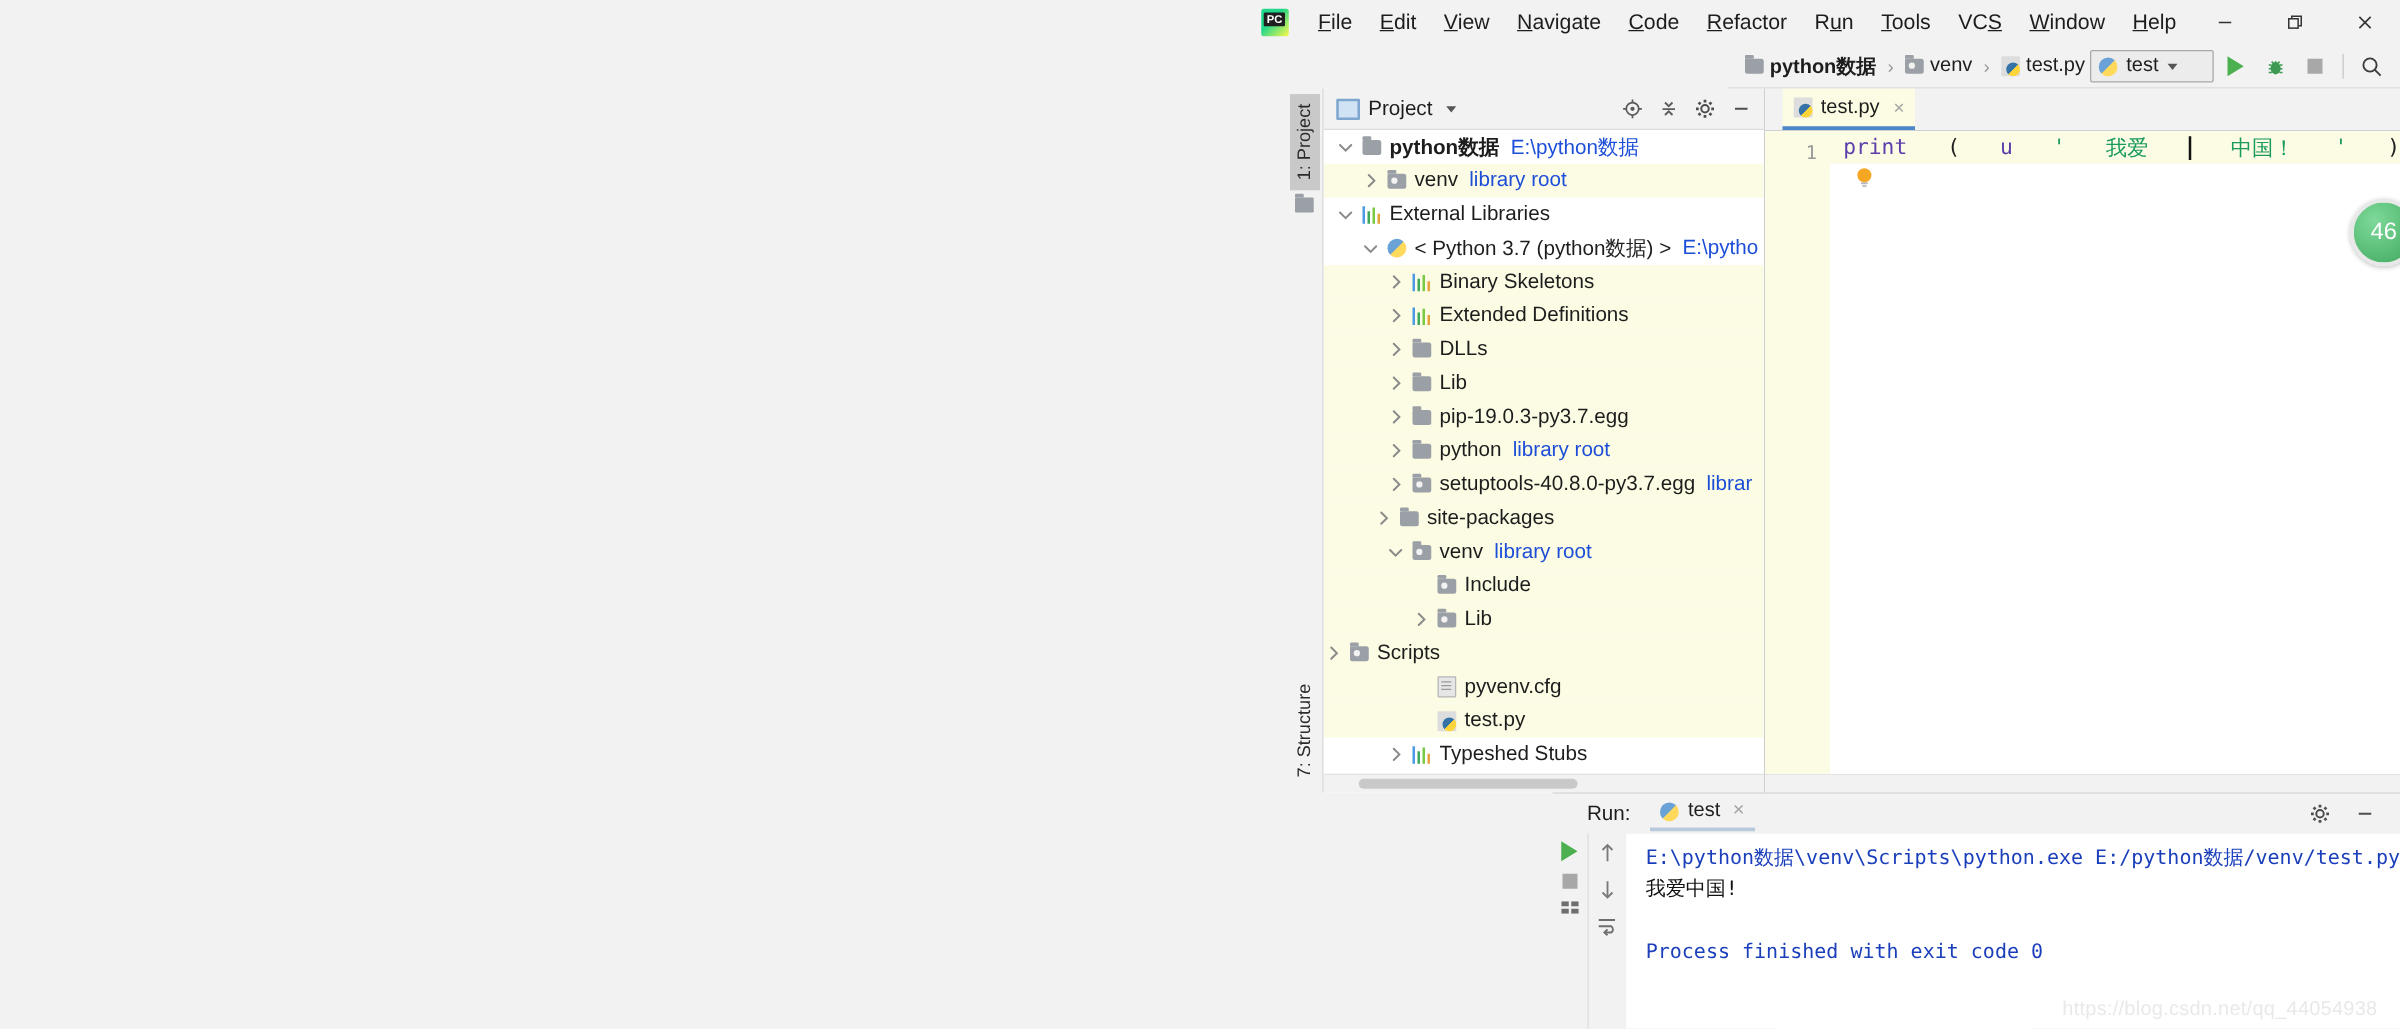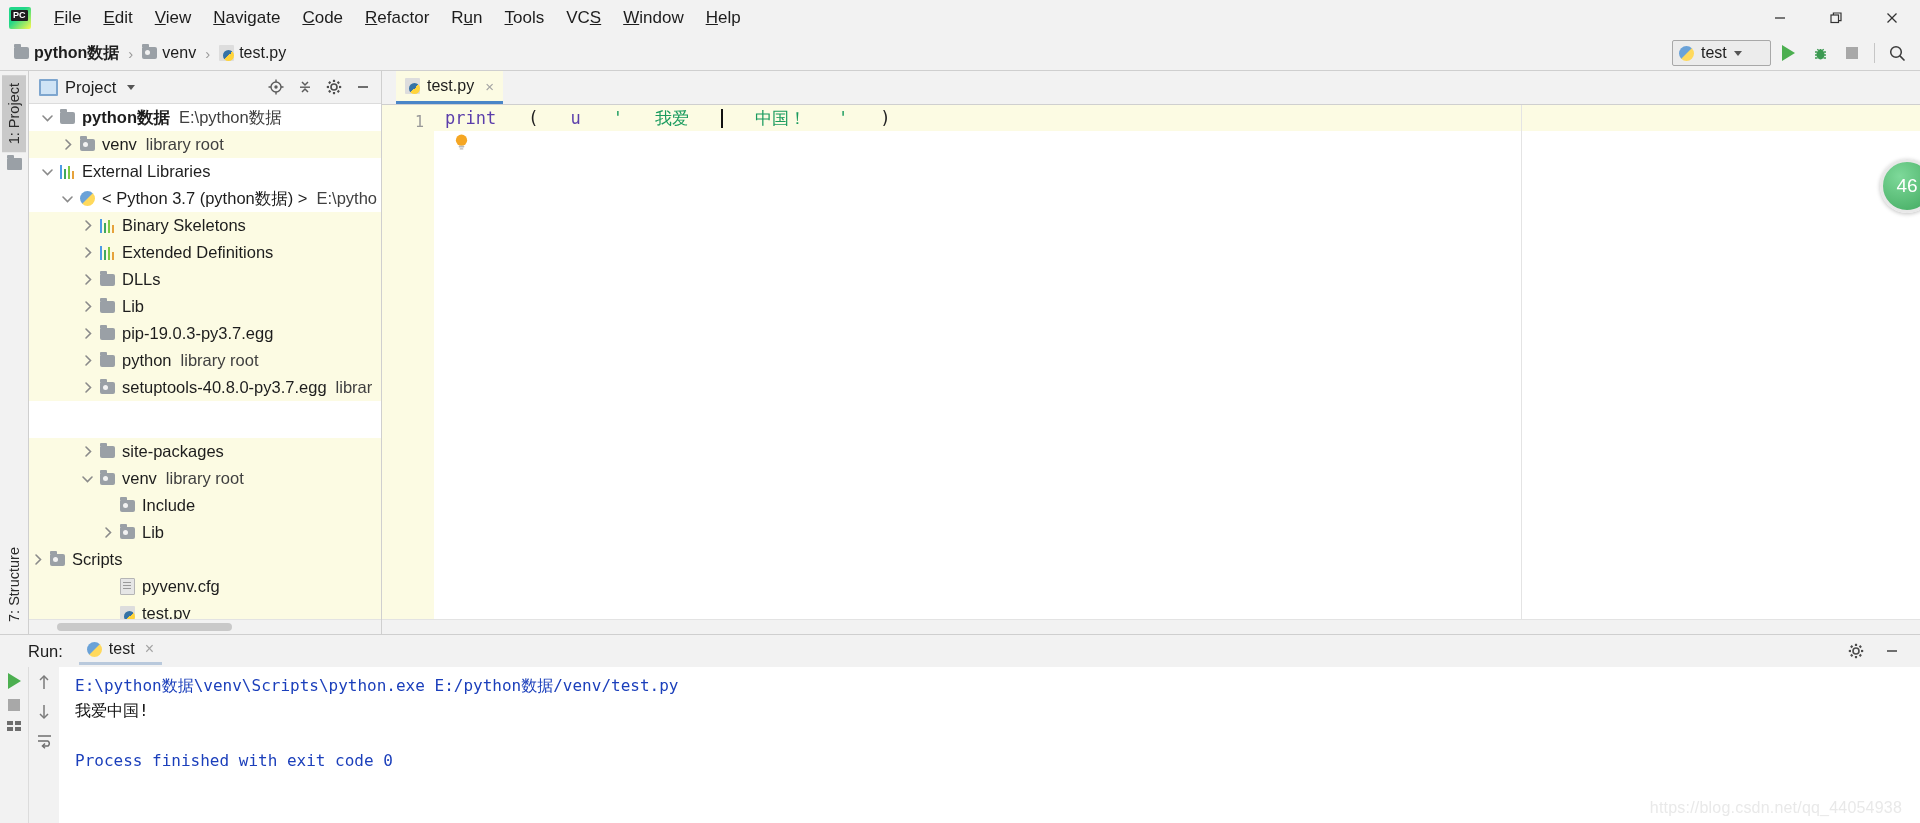--- a/index.html
+++ b/index.html
@@ -2,21 +2,21 @@
 <html><head>
 <meta charset="utf-8">
 <style>
   html,body{margin:0;padding:0;}
   body{
     width:1920px;height:823px;overflow:hidden;
     font-family:"Liberation Sans","DejaVu Sans",sans-serif;
     font-size:17px;color:#1d1d1d;background:#f2f2f2;
     -webkit-font-smoothing:antialiased;
   }
-  .app{position:relative;width:1920px;height:823px;display:flex;flex-direction:column;background:#f2f2f2;}
+  .app{position:relative;width:1920px;height:823px;display:flex;flex-direction:column;background:#f2f2f2;align-items:flex-end;}
 
   
   .titlebar{height:36px;display:flex;align-items:center;background:#f2f2f2;position:relative;flex:0 0 36px;}
   .pc-logo{width:22px;height:22px;margin-left:9px;margin-right:12px;border-radius:2px;
     background:linear-gradient(135deg,#21d789 0%,#21d789 40%,#fcf84a 100%);
     position:relative;flex:0 0 22px;}
   .pc-logo::after{content:"PC";position:absolute;left:2px;top:3px;font-size:9px;font-weight:bold;color:#111;
     background:#1f1f1f;color:#fff;padding:1px 2px;border-radius:1px;line-height:1;}
   .menu{display:flex;align-items:center;gap:0px;}
   .menu-item{padding:3px 11px;font-size:17px;color:#1d1d1d;white-space:nowrap;cursor:default;line-height:22px;}
@@ -73,21 +73,21 @@
   .proj-actions{margin-left:auto;display:flex;align-items:center;gap:1px;}
   .pbtn{width:28px;height:26px;display:flex;align-items:center;justify-content:center;cursor:default;border-radius:2px;}
 
   .tree{flex:1 1 auto;overflow:hidden;position:relative;background:#fff;font-size:16.5px;}
   .row{height:27px;display:flex;align-items:center;white-space:nowrap;cursor:default;}
   .row.hl{background:#fcfbe3;}
   .arrow{width:16px;height:16px;display:flex;align-items:center;justify-content:center;flex:0 0 16px;color:#8a8a8a;}
   .arrow svg{display:block;}
   .arrow.blank{visibility:hidden;}
   .t-lbl{margin-left:7px;}
-  .t-sub{margin-left:9px;color:#404040;}
+  .t-sub{margin-left:9px;color:#1d4ed8;}
   .bold{font-weight:bold;}
   .ico-bars{width:15px;height:14px;display:inline-block;position:relative;flex:0 0 15px;}
   .ico-bars i{position:absolute;bottom:0;width:2px;display:block;}
   .ico-cfg{width:13px;height:15px;background:#e6e6e6;border:1px solid #b5b5b5;border-radius:1px;display:inline-block;flex:0 0 13px;position:relative;}
   .ico-cfg::after{content:"";position:absolute;left:2px;top:3px;right:3px;height:1px;background:#9a9a9a;
     box-shadow:0 3px 0 #9a9a9a,0 6px 0 #9a9a9a;}
   .proj-scroll{height:14px;flex:0 0 14px;background:#f2f2f2;border-top:1px solid #e3e3e3;position:relative;}
   .proj-scroll .thumb{position:absolute;left:28px;top:3px;height:8px;width:175px;background:#c9c9c9;border-radius:4px;}
 
   
@@ -392,21 +392,21 @@
           <div class="row hl" style="padding-left: 50px;">
             <span class="arrow">
               <svg width="15" height="15" viewBox="0 0 15 15">
                 <path d="M6 3 L10.5 7.5 L6 12" fill="none" stroke="#8a8a8a" stroke-width="1.6" stroke-linecap="round"></path>
               </svg>
             </span>
             <span class="ico-folder lib" style="margin-left: 5px;"></span>
             <span class="t-lbl">setuptools-40.8.0-py3.7.egg</span>
             <span class="t-sub">librar</span>
           </div>
-          <div class="row hl" style="padding-left: 50px; margin-top: 37px;">
+          <div class="row hl" style="padding-left: 40px;">
             <span class="arrow">
               <svg width="15" height="15" viewBox="0 0 15 15">
                 <path d="M6 3 L10.5 7.5 L6 12" fill="none" stroke="#8a8a8a" stroke-width="1.6" stroke-linecap="round"></path>
               </svg>
             </span>
             <span class="ico-folder" style="margin-left: 5px;"></span>
             <span class="t-lbl">site-packages</span>
           </div>
           <div class="row hl" style="padding-left: 50px;">
             <span class="arrow">

